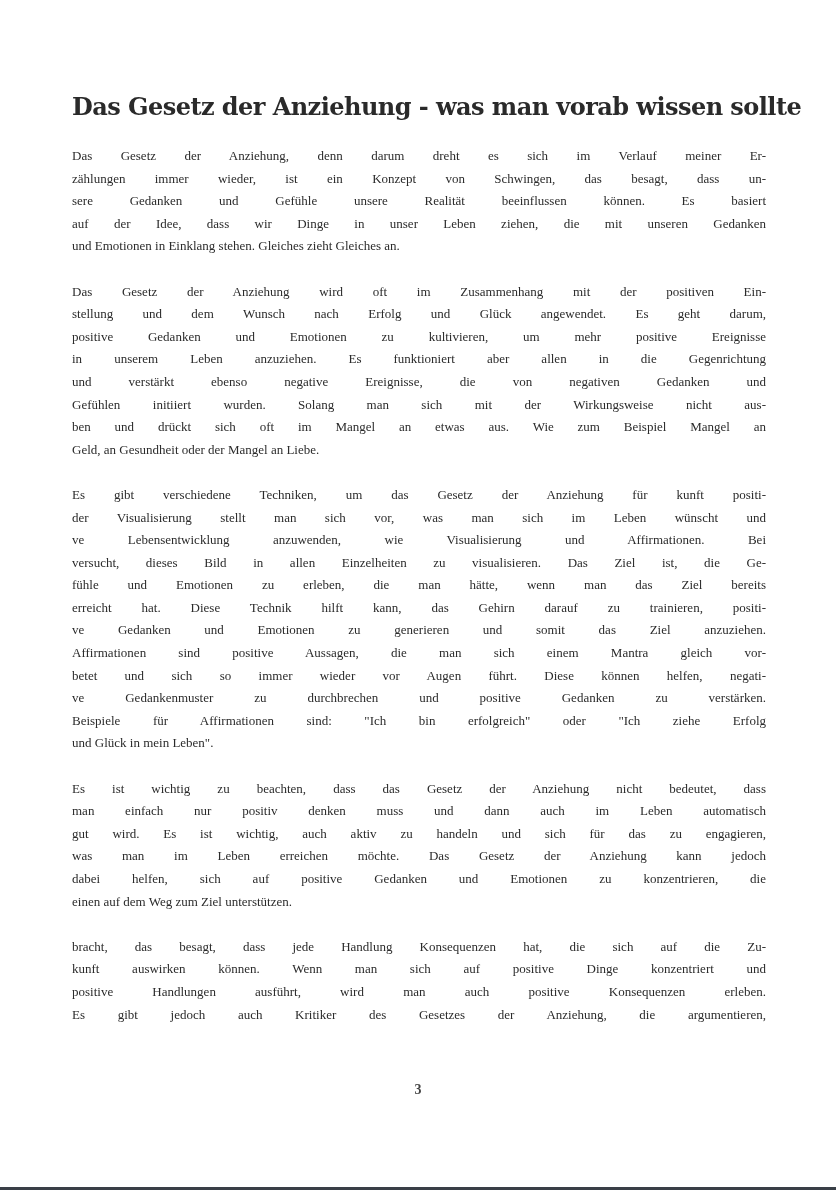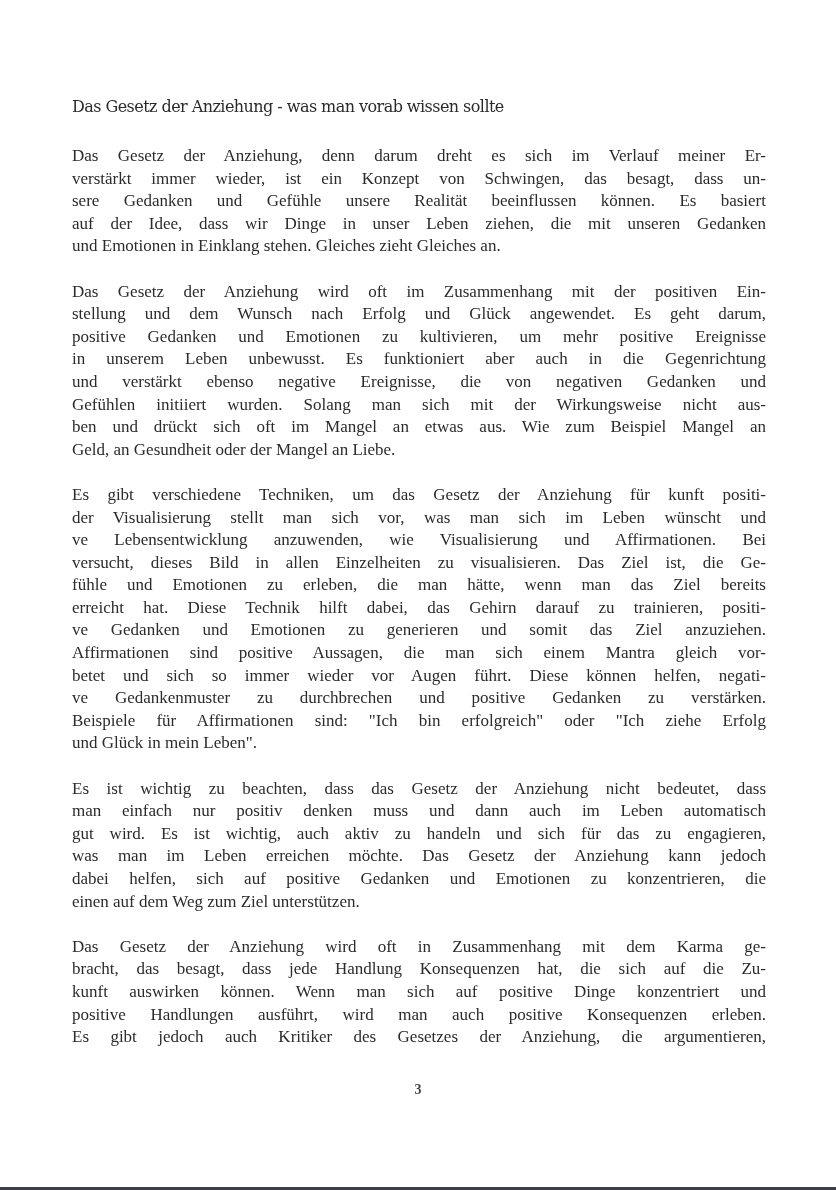--- a/index.html
+++ b/index.html
@@ -30,42 +30,42 @@
       height: 3px;
       background: #3a3f47;
     }
     .title {
       position: absolute;
       left: 72px;
       top: 92px;
       width: 700px;
       margin: 0;
       font-family: "DejaVu Serif", "Liberation Serif", serif;
-      font-weight: normal;
-      font-size: 16px;
+      font-weight: bold;
+      font-size: 24px;
       letter-spacing: -0.55px;
       line-height: 30px;
       color: #2a2a2a;
       white-space: nowrap;
     }
     .body {
       position: absolute;
       left: 72px;
       top: 145px;
       width: 694px;
     }
     .para {
       margin: 0 0 22.6px 0;
     }
     .line {
       display: block;
       height: 22.6px;
       line-height: 22.6px;
       font-family: "Liberation Serif", "DejaVu Serif", serif;
-      font-size: 17px;
+      font-size: 13px;
       text-align: justify;
       text-align-last: justify;
       white-space: nowrap;
       overflow: visible;
       color: #2b2b2b;
     }
     .line.last {
       text-align-last: left;
     }
     .page-number {
@@ -82,59 +82,58 @@
   </style>
 </head>
 <body>
 
 <div class="page">
   <h1 class="title">Das Gesetz der Anziehung - was man vorab wissen sollte</h1>
 
   <div class="body">
     <div class="para">
         <span class="line">Das Gesetz der Anziehung, denn darum dreht es sich im Verlauf meiner Er-</span>
-        <span class="line">verstärkt immer wieder, ist ein Konzept von Schwingen, das besagt, dass un-</span>
+        <span class="line">zählungen immer wieder, ist ein Konzept von Schwingen, das besagt, dass un-</span>
         <span class="line">sere Gedanken und Gefühle unsere Realität beeinflussen können. Es basiert</span>
         <span class="line">auf der Idee, dass wir Dinge in unser Leben ziehen, die mit unseren Gedanken</span>
         <span class="line last">und Emotionen in Einklang stehen. Gleiches zieht Gleiches an.</span>
       </div>
     <div class="para">
         <span class="line">Das Gesetz der Anziehung wird oft im Zusammenhang mit der positiven Ein-</span>
         <span class="line">stellung und dem Wunsch nach Erfolg und Glück angewendet. Es geht darum,</span>
         <span class="line">positive Gedanken und Emotionen zu kultivieren, um mehr positive Ereignisse</span>
-        <span class="line">in unserem Leben unbewusst. Es funktioniert aber auch in die Gegenrichtung</span>
+        <span class="line">in unserem Leben anzuziehen. Es funktioniert aber allen in die Gegenrichtung</span>
         <span class="line">und verstärkt ebenso negative Ereignisse, die von negativen Gedanken und</span>
         <span class="line">Gefühlen initiiert wurden. Solang man sich mit der Wirkungsweise nicht aus-</span>
         <span class="line">ben und drückt sich oft im Mangel an etwas aus. Wie zum Beispiel Mangel an</span>
         <span class="line last">Geld, an Gesundheit oder der Mangel an Liebe.</span>
       </div>
     <div class="para">
         <span class="line">Es gibt verschiedene Techniken, um das Gesetz der Anziehung für kunft positi-</span>
         <span class="line">der Visualisierung stellt man sich vor, was man sich im Leben wünscht und</span>
         <span class="line">ve Lebensentwicklung anzuwenden, wie Visualisierung und Affirmationen. Bei</span>
         <span class="line">versucht, dieses Bild in allen Einzelheiten zu visualisieren. Das Ziel ist, die Ge-</span>
         <span class="line">fühle und Emotionen zu erleben, die man hätte, wenn man das Ziel bereits</span>
-        <span class="line">erreicht hat. Diese Technik hilft dabei, das Gehirn darauf zu trainieren, positi-</span>
+        <span class="line">erreicht hat. Diese Technik hilft kann, das Gehirn darauf zu trainieren, positi-</span>
         <span class="line">ve Gedanken und Emotionen zu generieren und somit das Ziel anzuziehen.</span>
         <span class="line">Affirmationen sind positive Aussagen, die man sich einem Mantra gleich vor-</span>
         <span class="line">betet und sich so immer wieder vor Augen führt. Diese können helfen, negati-</span>
         <span class="line">ve Gedankenmuster zu durchbrechen und positive Gedanken zu verstärken.</span>
         <span class="line">Beispiele für Affirmationen sind: "Ich bin erfolgreich" oder "Ich ziehe Erfolg</span>
         <span class="line last">und Glück in mein Leben".</span>
       </div>
     <div class="para">
         <span class="line">Es ist wichtig zu beachten, dass das Gesetz der Anziehung nicht bedeutet, dass</span>
         <span class="line">man einfach nur positiv denken muss und dann auch im Leben automatisch</span>
         <span class="line">gut wird. Es ist wichtig, auch aktiv zu handeln und sich für das zu engagieren,</span>
         <span class="line">was man im Leben erreichen möchte. Das Gesetz der Anziehung kann jedoch</span>
         <span class="line">dabei helfen, sich auf positive Gedanken und Emotionen zu konzentrieren, die</span>
         <span class="line last">einen auf dem Weg zum Ziel unterstützen.</span>
       </div>
     <div class="para">
-        <span class="line">Das Gesetz der Anziehung wird oft in Zusammenhang mit dem Karma ge-</span>
         <span class="line">bracht, das besagt, dass jede Handlung Konsequenzen hat, die sich auf die Zu-</span>
         <span class="line">kunft auswirken können. Wenn man sich auf positive Dinge konzentriert und</span>
         <span class="line">positive Handlungen ausführt, wird man auch positive Konsequenzen erleben.</span>
         <span class="line">Es gibt jedoch auch Kritiker des Gesetzes der Anziehung, die argumentieren,</span>
       </div>
   </div>
 
   <div class="page-number">3</div>
 </div>
 

